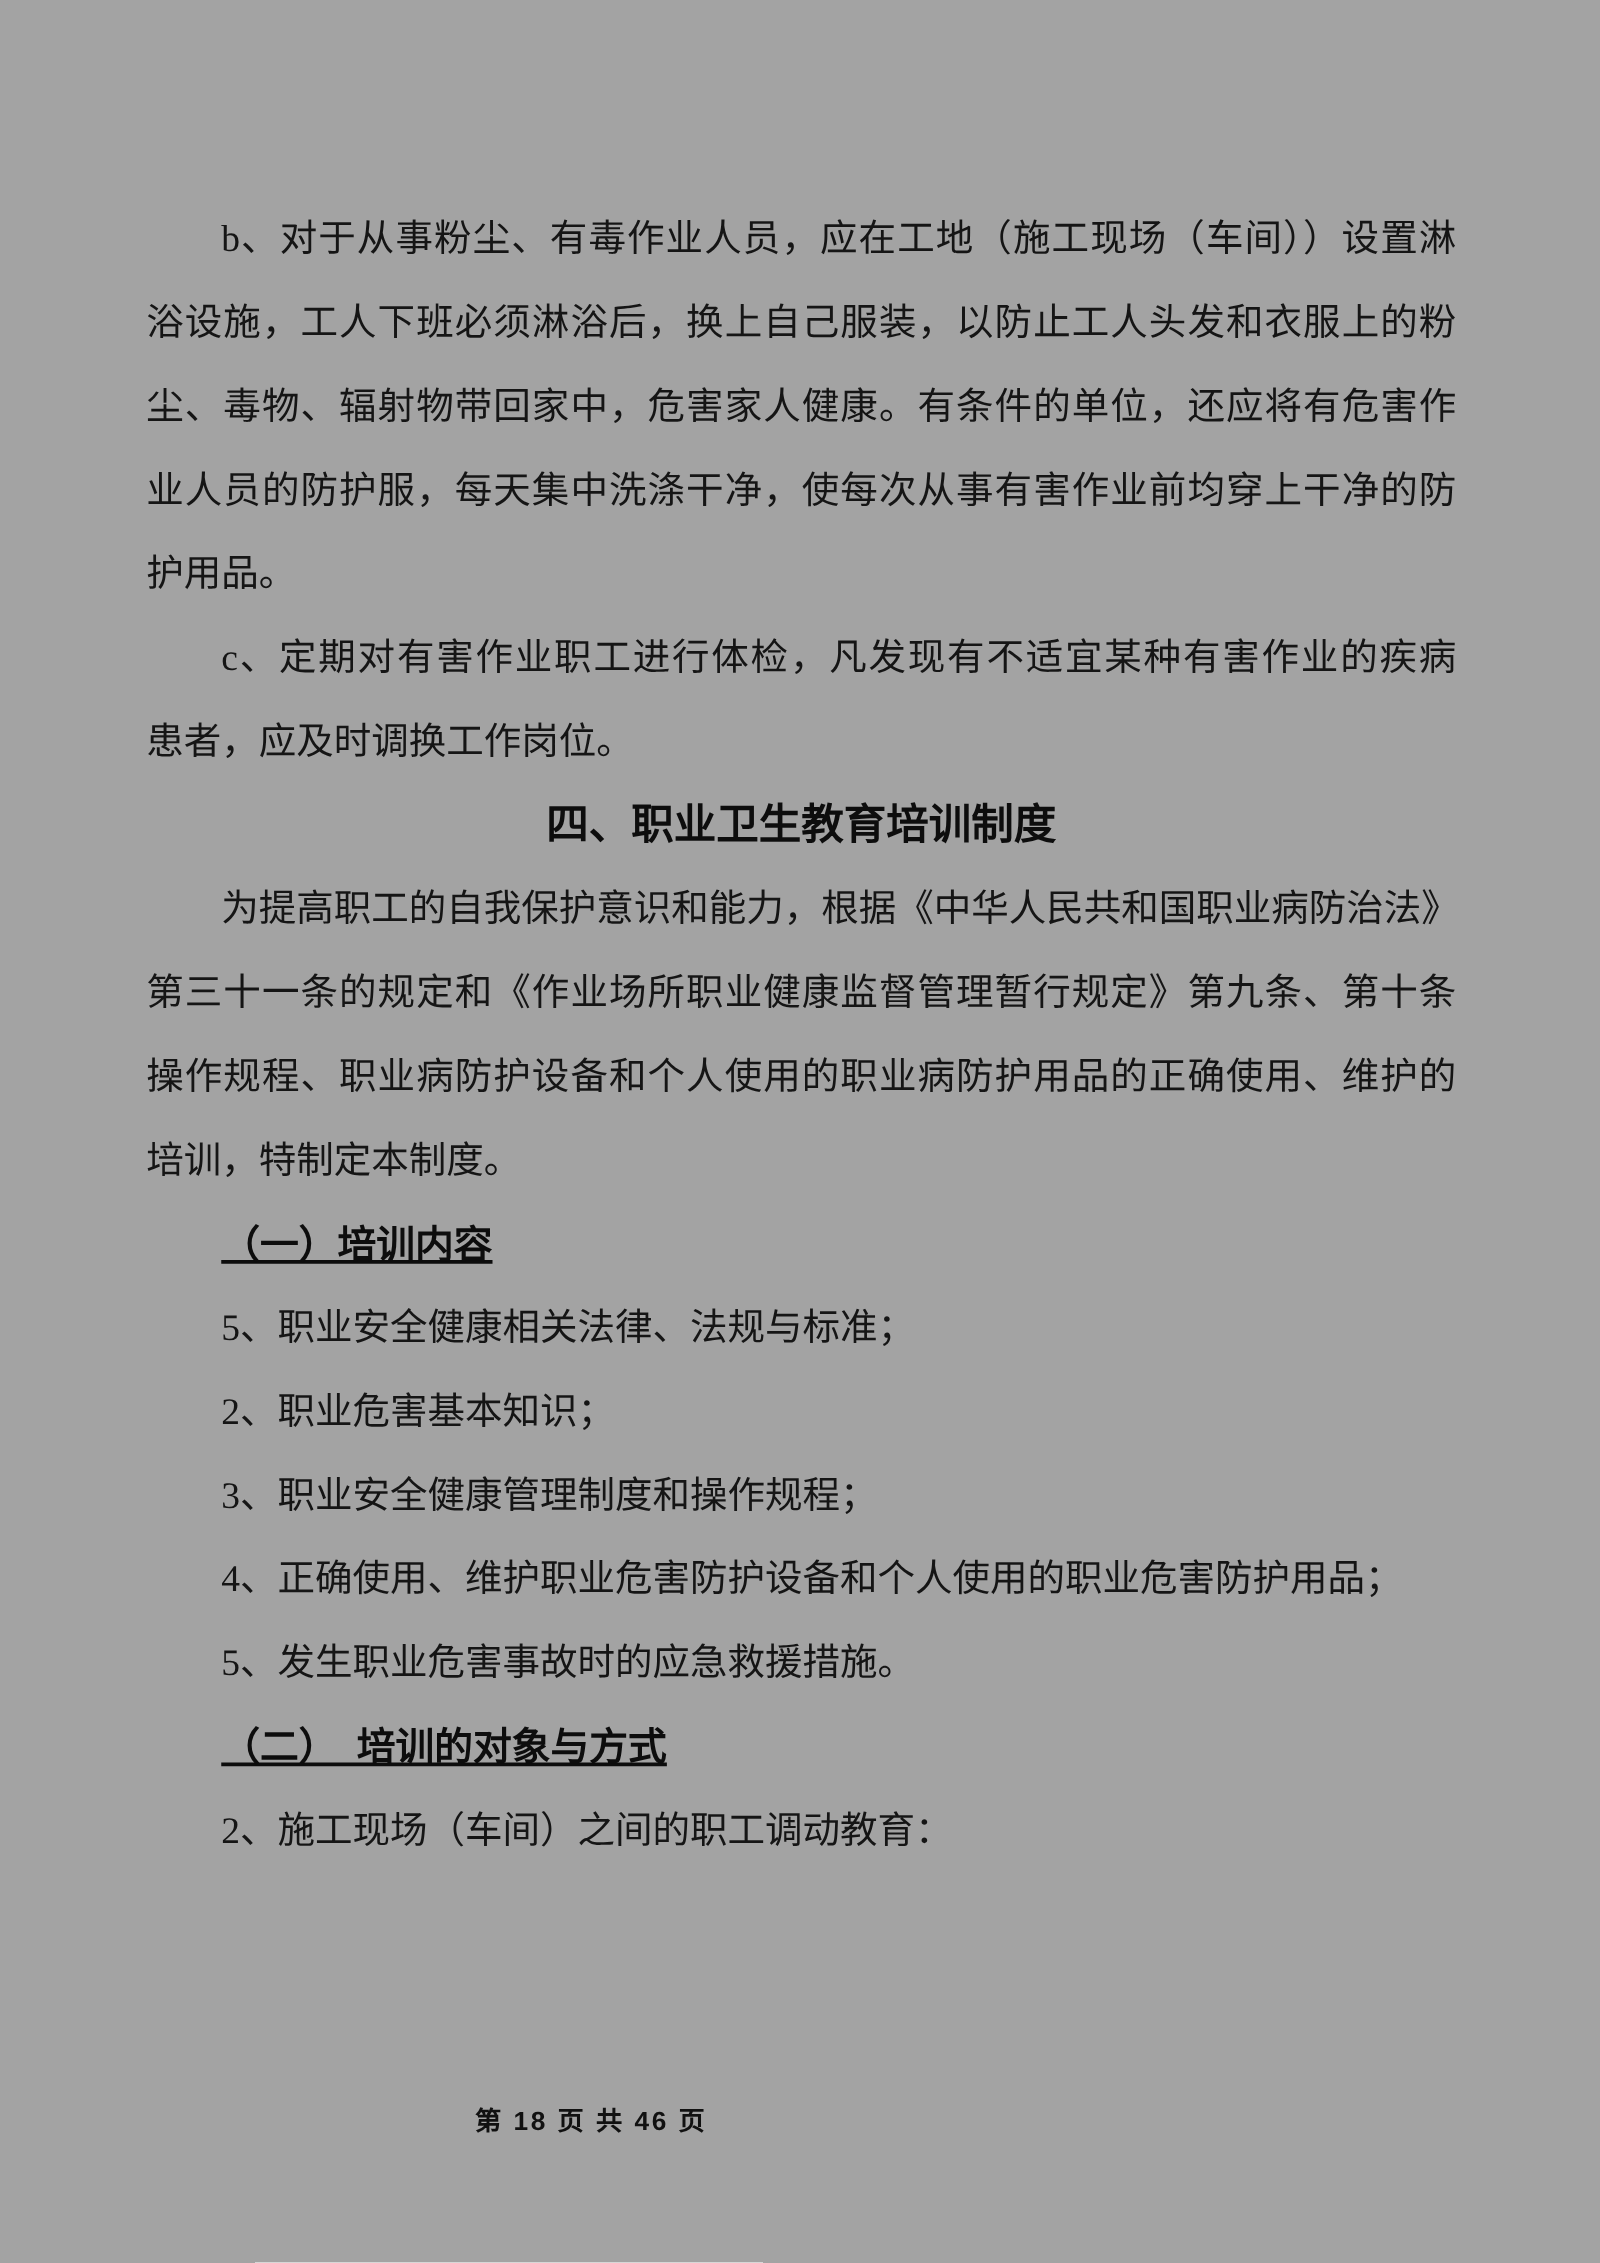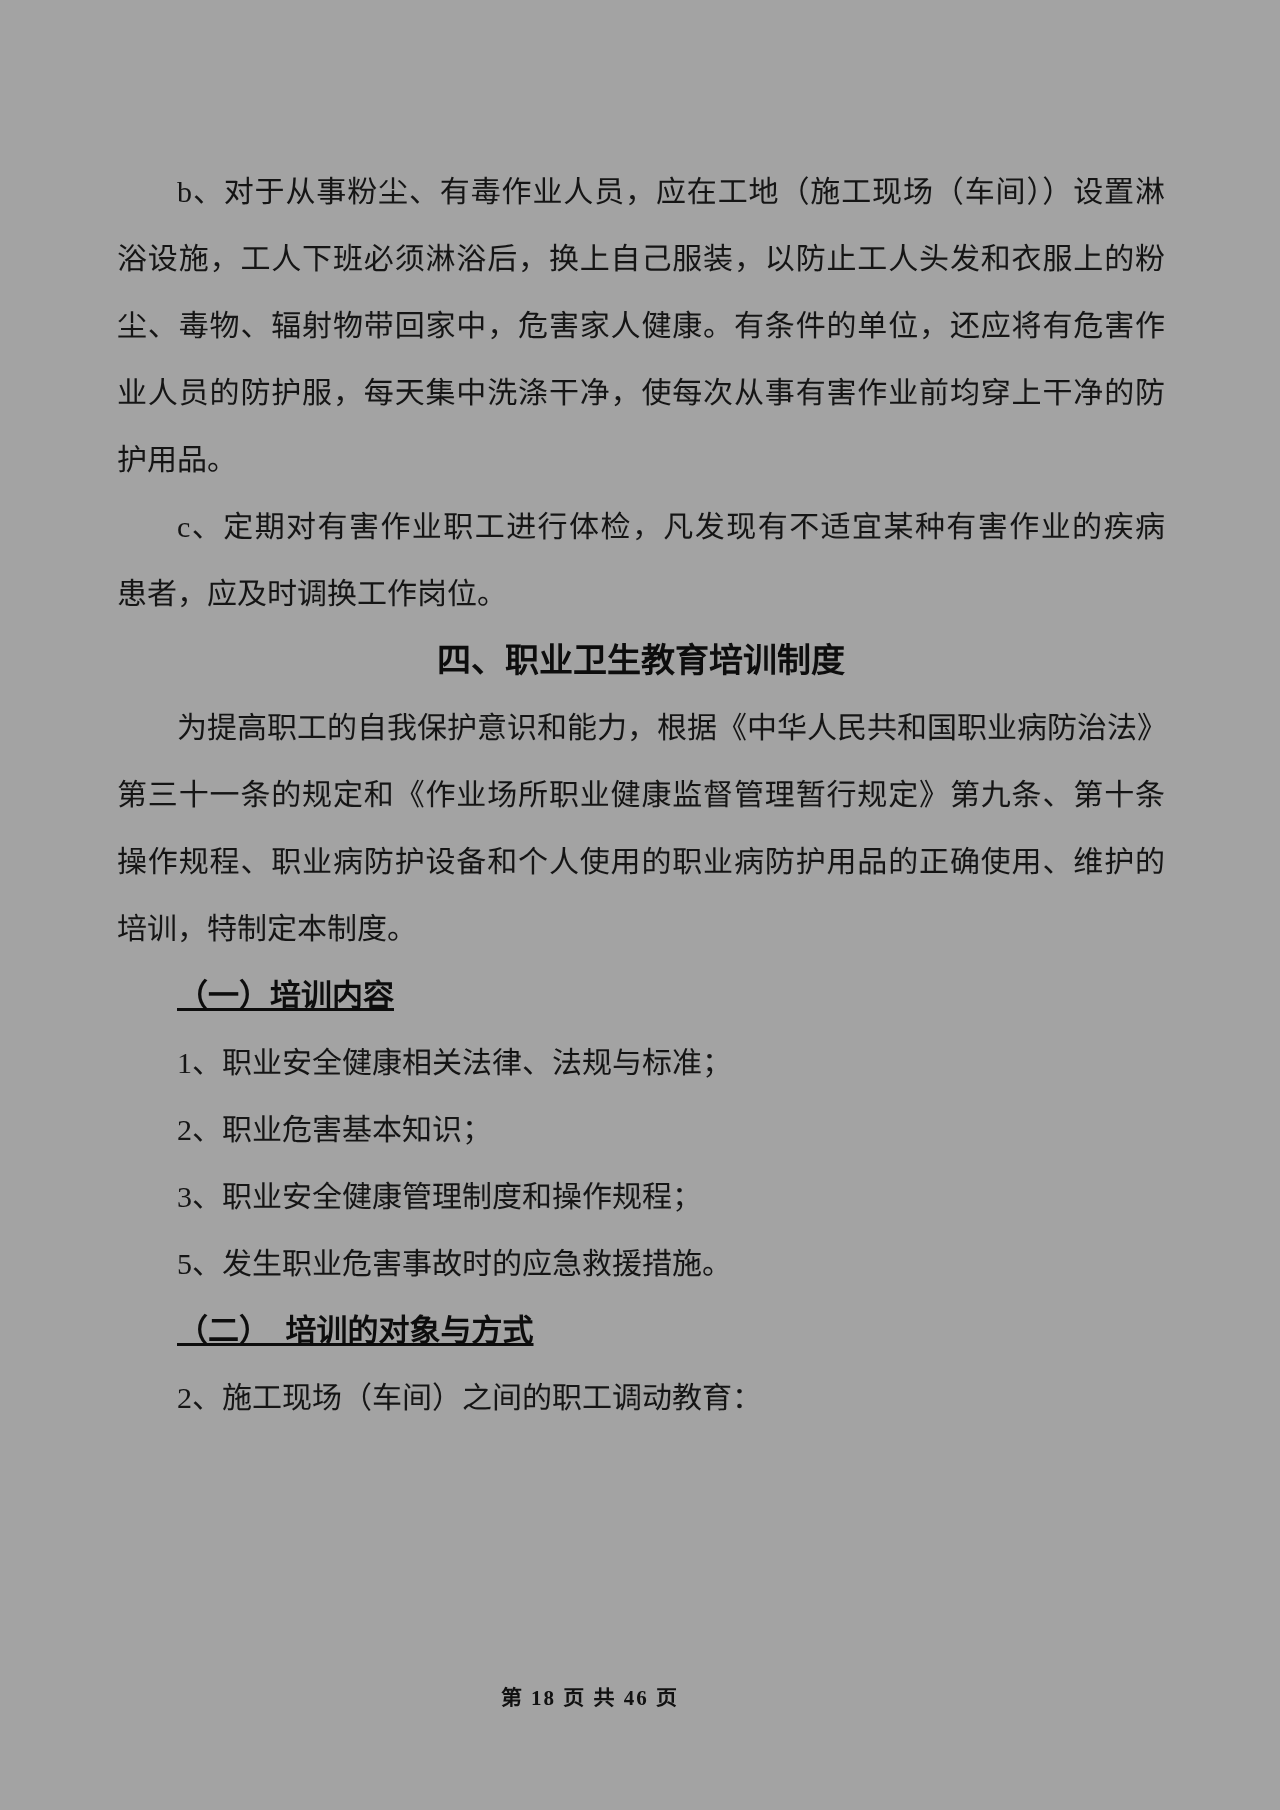--- a/index.html
+++ b/index.html
@@ -51,22 +51,21 @@
     color: #0d0d0d;
     text-decoration: underline;
   }
   .footer {
     position: absolute;
     left: 380px;
     top: 1678px;
     width: 420px;
     height: 40px;
     line-height: 40px;
-    text-align: center;
-    font-family: Liberation Serif, serif;
+    font-family: Liberation Sans, sans-serif;
     font-weight: bold;
     font-size: 21px;
     color: #111111;
     letter-spacing: 2px;
   }
 </style>
 </head>
 <body>
 
 <div class="page">
@@ -77,21 +76,22 @@
       <div class="line body justify">业人员的防护服，每天集中洗涤干净，使每次从事有害作业前均穿上干净的防</div>
       <div class="line body">护用品。</div>
       <div class="line body indent justify">c、定期对有害作业职工进行体检，凡发现有不适宜某种有害作业的疾病</div>
       <div class="line body">患者，应及时调换工作岗位。</div>
       <div class="line h1">四、职业卫生教育培训制度</div>
       <div class="line body indent justify">为提高职工的自我保护意识和能力，根据《中华人民共和国职业病防治法》</div>
       <div class="line body justify">第三十一条的规定和《作业场所职业健康监督管理暂行规定》第九条、第十条</div>
       <div class="line body justify">操作规程、职业病防护设备和个人使用的职业病防护用品的正确使用、维护的</div>
       <div class="line body">培训，特制定本制度。</div>
       <div class="line h2 indent">（一）培训内容</div>
-      <div class="line body indent">1、职业安全健康相关法律、法规与标准；</div>
+      <div class="line body indent">5、职业安全健康相关法律、法规与标准；</div>
       <div class="line body indent">2、职业危害基本知识；</div>
       <div class="line body indent">3、职业安全健康管理制度和操作规程；</div>
+      <div class="line body indent">4、正确使用、维护职业危害防护设备和个人使用的职业危害防护用品；</div>
       <div class="line body indent">5、发生职业危害事故时的应急救援措施。</div>
       <div class="line h2 indent">（二）　培训的对象与方式</div>
       <div class="line body indent">2、施工现场（车间）之间的职工调动教育：</div>
     </div>
   <div class="footer">第 18 页 共 46 页</div>
 </div>
 
 </body></html>

